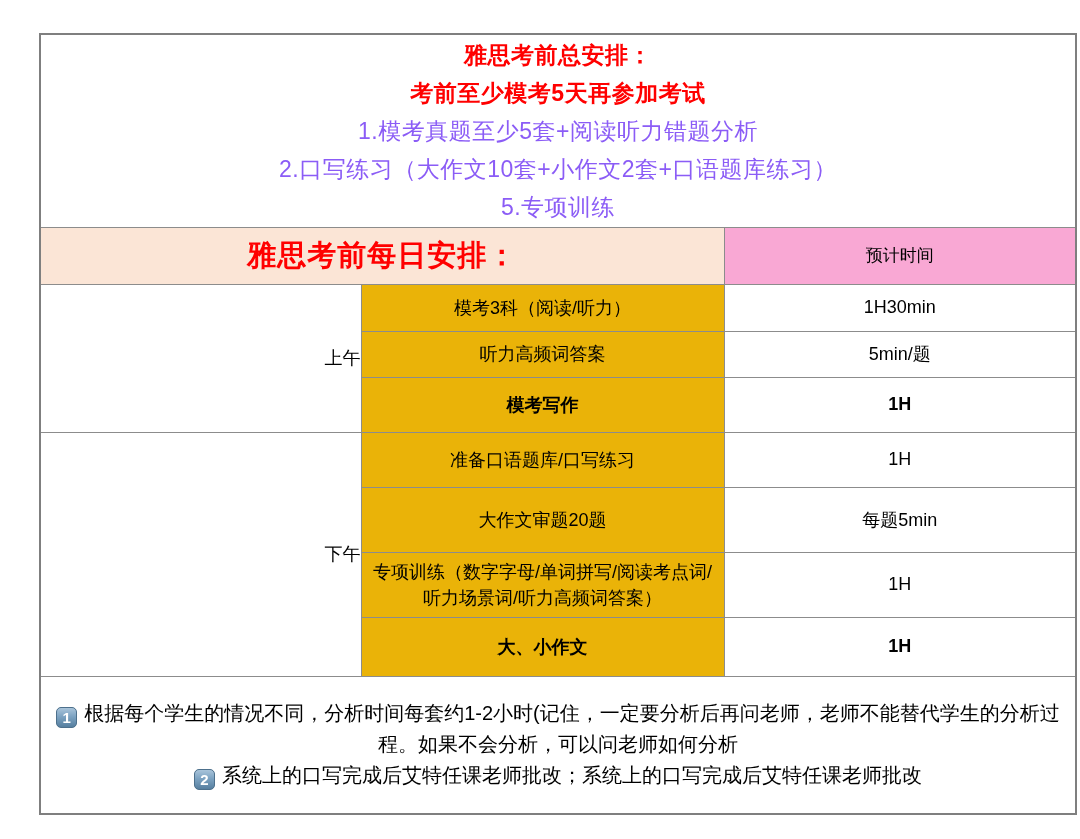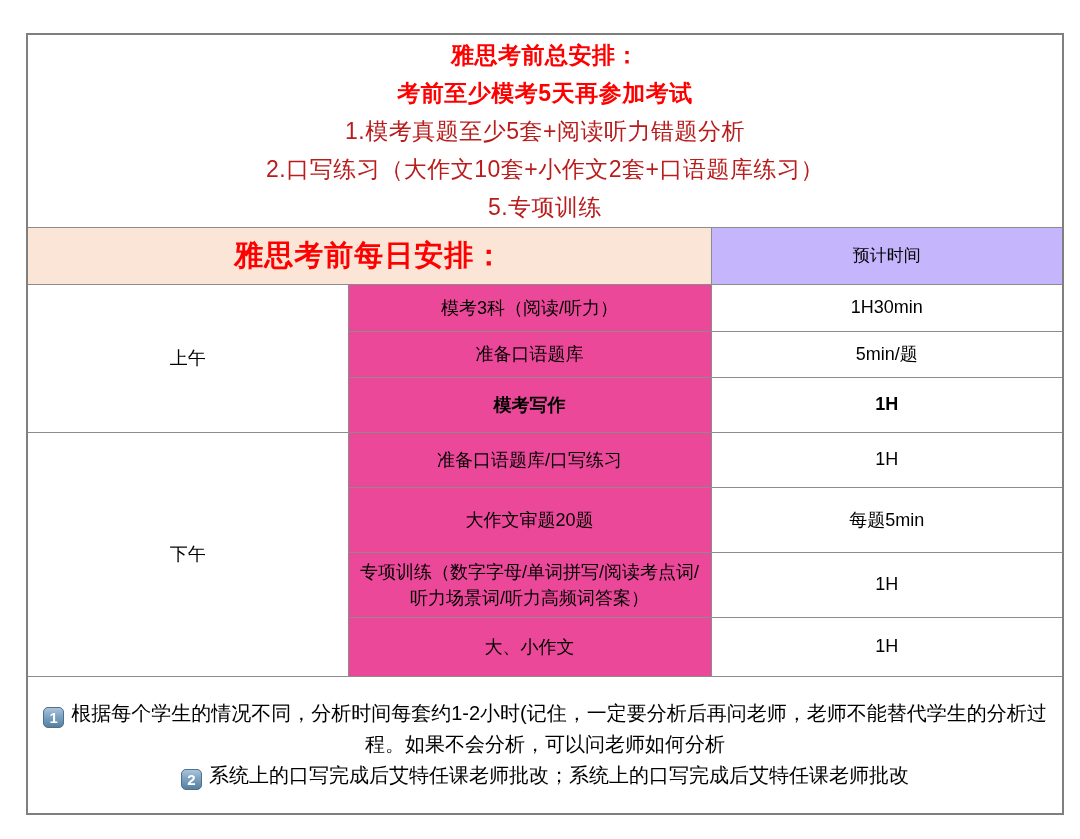--- a/index.html
+++ b/index.html
@@ -3,58 +3,58 @@
 <meta charset="utf-8">
 <style>
   * { margin: 0; padding: 0; box-sizing: border-box; }
   html, body { background: #ffffff; }
   body {
     width: 1080px; height: 839px;
     font-family: "Liberation Sans", "DejaVu Sans", sans-serif;
     color: #000000;
     position: relative;
   }
-  .sheet { position: absolute; left: 4px; top: 0; width: 964px; height: 839px; background: #ffffff; }
+  .sheet { position: absolute; left: 17px; top: 0; width: 964px; height: 839px; background: #ffffff; }
 
   table.schedule {
     position: absolute; left: 22px; top: 33px;
     width: 1036px;
     border-collapse: collapse;
     table-layout: fixed;
     border: 2px solid #7f7f7f;
   }
   td {
     border: 1.5px solid #8c8c8c;
     text-align: center;
     vertical-align: middle;
     overflow: hidden;
   }
 
   
   td.intro-cell { height: 193px; background: #ffffff; }
-  .intro-line { font-size: 23px; line-height: 38px; color: #b91c1c; font-weight: 500; letter-spacing: 0.5px; }
+  .intro-line { font-size: 23px; line-height: 38px; color: #8b5cf6; font-weight: 500; letter-spacing: 0.5px; }
   .intro-line.red { color: #ff0000; font-weight: 700; }
 
   
   td.daily-title-cell { height: 57px; background: #fbe5d6; margin-left: 16px; }
   .daily-title-text { color: #ff0000; font-weight: 700; font-size: 29px; letter-spacing: 1px; }
-  td.time-header-cell { font-size: 17px; background: #c4b5fd; }
+  td.time-header-cell { font-size: 17px; background: #f9a8d4; }
 
   
-  td.period-cell { font-size: 18px; background: #ffffff; }
-  td.activity-cell { font-size: 18px; background: #ec4899; padding: 4px 6px; line-height: 26px; margin-left: 36px; }
+  td.period-cell { font-size: 18px; background: #ffffff; text-align: right; }
+  td.activity-cell { font-size: 18px; background: #eab308; padding: 4px 6px; line-height: 26px; margin-left: 36px; }
   td.time-cell { font-size: 18px; background: #ffffff; }
 
   tr.r1 td { height: 47px; }
   tr.r2 td { height: 46px; }
   tr.r3 td { height: 55px; font-weight: bold; }
   tr.r4 td { height: 55px; }
   tr.r5 td { height: 65px; }
   tr.r6 td { height: 65px; }
-  tr.r7 td { height: 59px; }
+  tr.r7 td { height: 59px; font-weight: bold; }
 
   
   td.notes-cell { height: 138px; padding: 6px 10px; background: #ffffff; }
   .note-line { font-size: 20px; line-height: 31px; text-align: center; color: #000000; }
   .note-keycap {
     display: inline-block;
     width: 21px; height: 21px;
     border-radius: 5px;
     background: linear-gradient(180deg, #a9c4da 0%, #7da3c2 45%, #567f9f 100%);
     border: 1px solid #4d708c;
@@ -93,21 +93,21 @@
       </td>
       <td class="time-header-cell">预计时间</td>
     </tr>
 
     <tr class="r1">
       <td class="period-cell" rowspan="3">上午</td>
       <td class="activity-cell">模考3科（阅读/听力）</td>
       <td class="time-cell">1H30min</td>
     </tr>
     <tr class="r2">
-      <td class="activity-cell">准备口语题库</td>
+      <td class="activity-cell">听力高频词答案</td>
       <td class="time-cell">5min/题</td>
     </tr>
     <tr class="r3">
       <td class="activity-cell">模考写作</td>
       <td class="time-cell">1H</td>
     </tr>
 
     <tr class="r4">
       <td class="period-cell" rowspan="4">下午</td>
       <td class="activity-cell">准备口语题库/口写练习</td>

